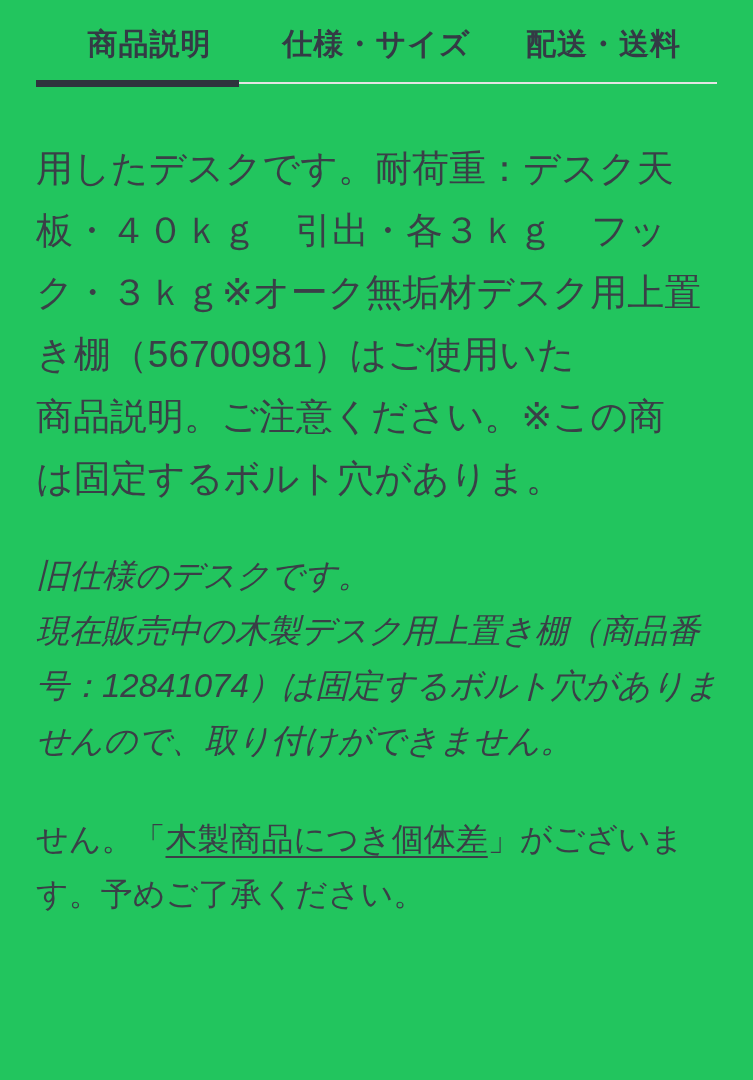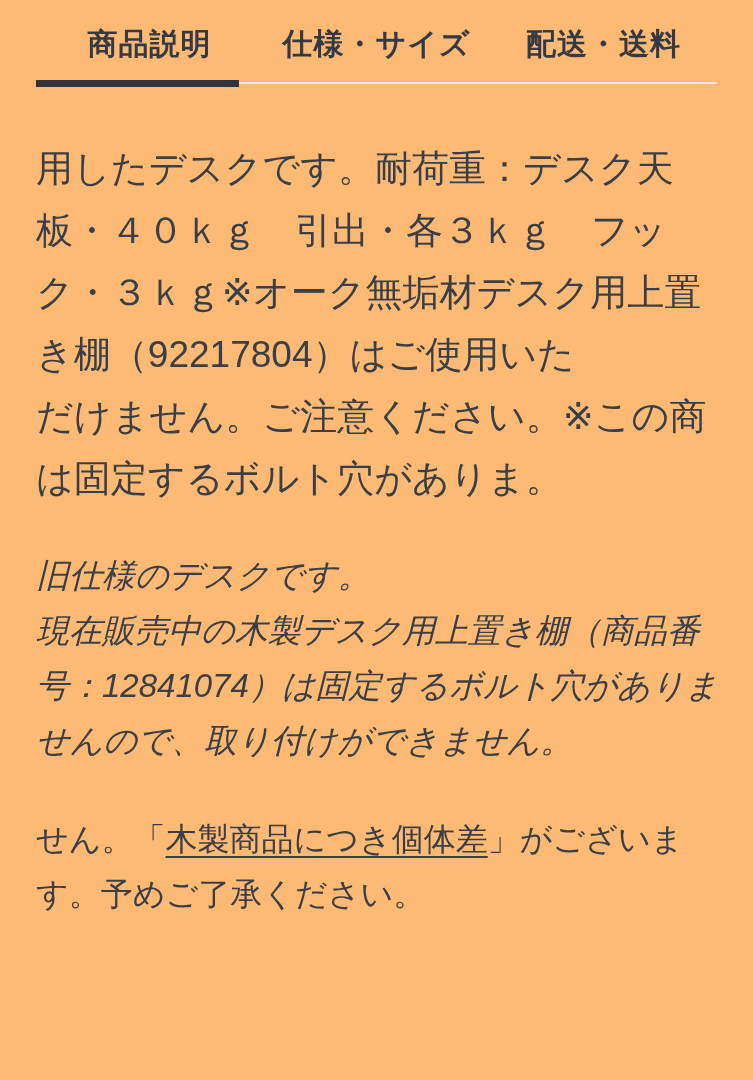--- a/index.html
+++ b/index.html
@@ -6,21 +6,21 @@
   html, body { background: #ffffff; }
   body {
     width: 753px;
     height: 1080px;
     font-family: "Liberation Sans", "DejaVu Sans", sans-serif;
     overflow: hidden;
   }
   .screen {
     width: 753px;
     height: 1080px;
-    background: #fdba74;
+    background: #22c55e;
     overflow: hidden;
   }
   
   .tab-bar {
     margin: 0 36px;
     padding-top: 24px;
     display: flex;
     position: relative;
     border-bottom: 2px solid #e4e4e4;
   }
@@ -73,22 +73,22 @@
     <div class="tab">配送・送料</div>
     <div class="active-indicator"></div>
   </nav>
 
   <main class="content">
 
     <div class="para para1">
       <div class="line">用したデスクです。耐荷重：デスク天</div>
       <div class="line">板・４０ｋｇ　引出・各３ｋｇ　フッ</div>
       <div class="line">ク・３ｋｇ※オーク無垢材デスク用上置</div>
-      <div class="line">き棚（92217804）はご使用いた</div>
-      <div class="line">だけません。ご注意ください。※この商</div>
+      <div class="line">き棚（56700981）はご使用いた</div>
+      <div class="line">商品説明。ご注意ください。※この商</div>
       <div class="line">は固定するボルト穴がありま。</div>
     </div>
 
     <div class="para para2">
       <div class="line">旧仕様のデスクです。</div>
       <div class="line">現在販売中の木製デスク用上置き棚（商品番</div>
       <div class="line">号：12841074）は固定するボルト穴がありま</div>
       <div class="line">せんので、取り付けができません。</div>
     </div>
 

